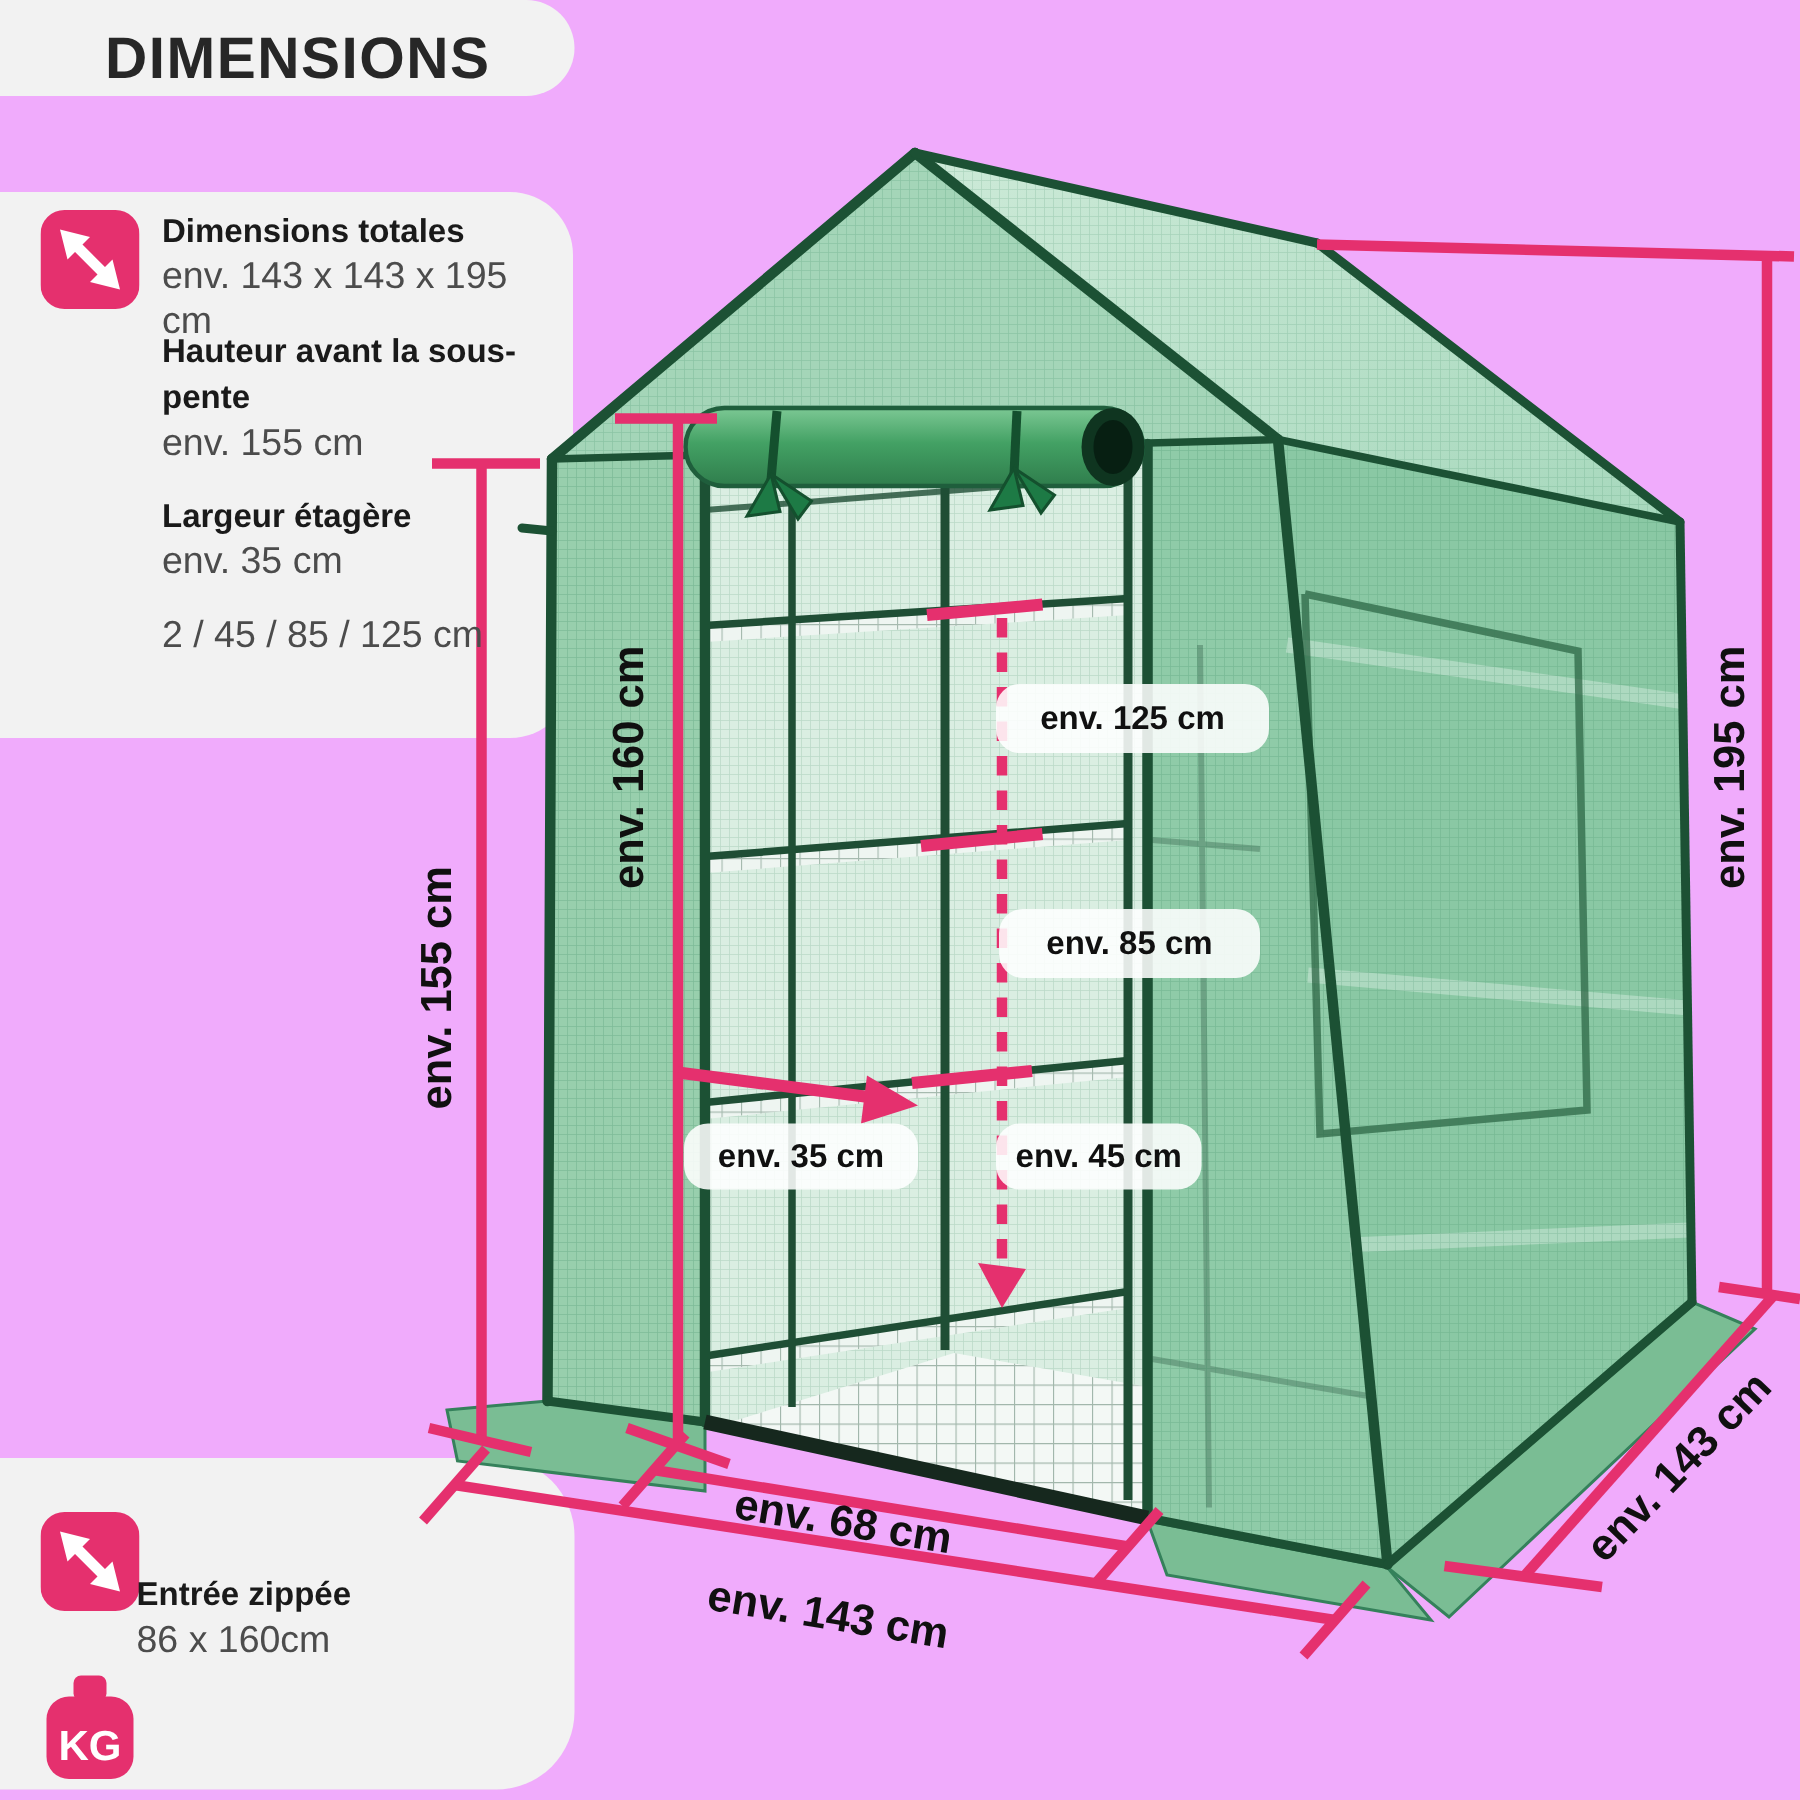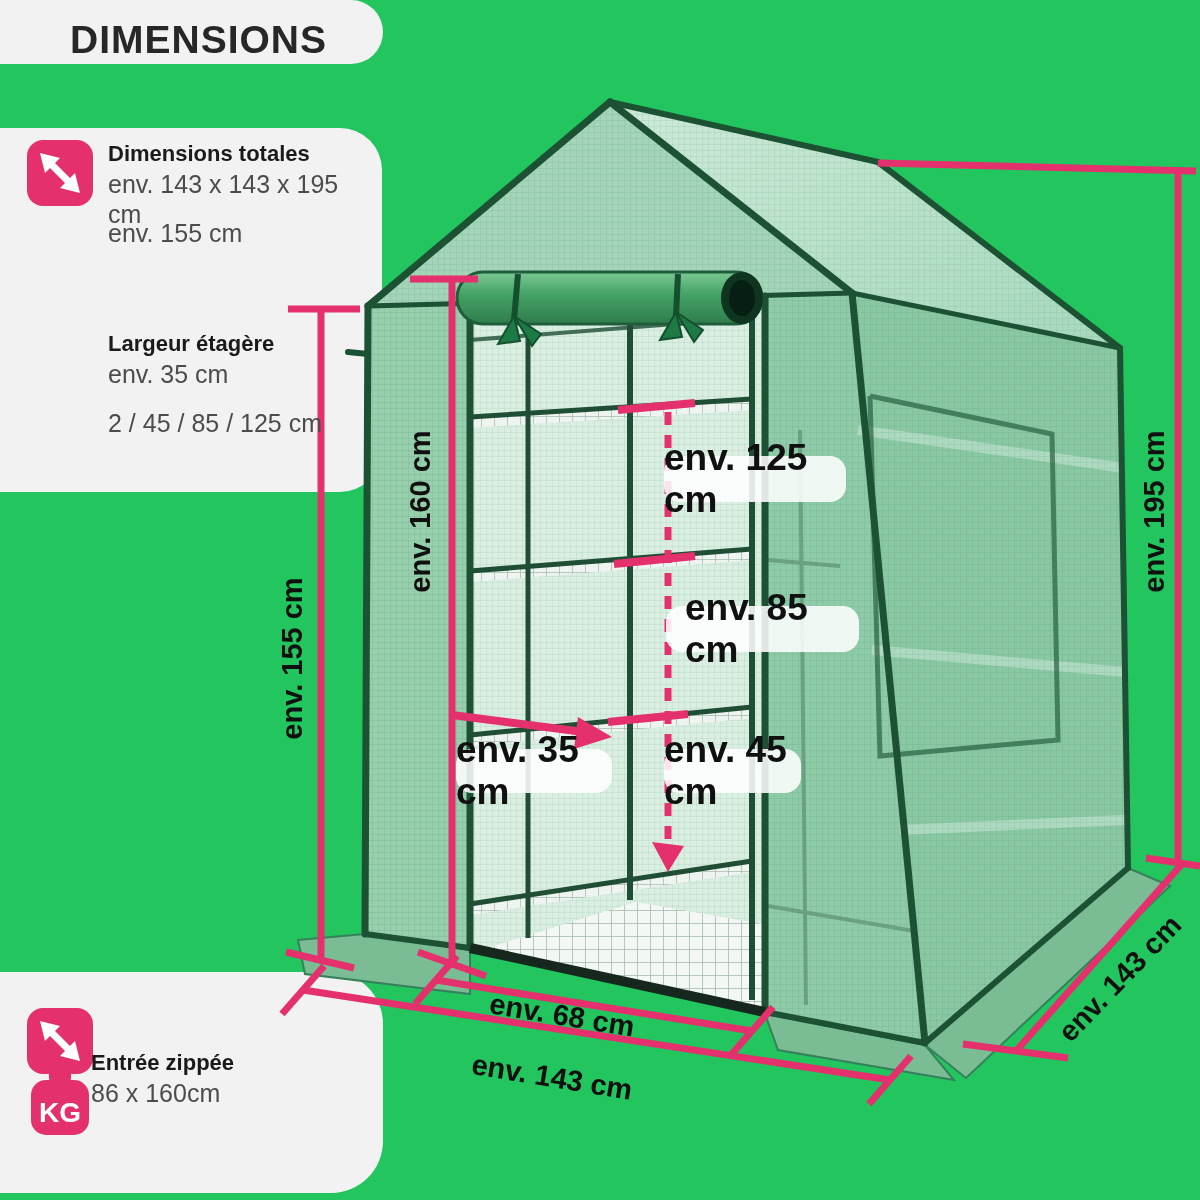--- a/index.html
+++ b/index.html
@@ -1,32 +1,32 @@
 <!DOCTYPE html>
 <html><head>
 <meta charset="utf-8">
 <style>
   html,body{margin:0;padding:0;background:#fff;}
-  #stage{position:relative;width:1200px;height:1200px;background:#22c55e;overflow:hidden;
+  #stage{position:relative;width:1200px;height:1200px;background:#f0abfc;overflow:hidden;
          font-family:"Liberation Sans","DejaVu Sans",sans-serif;}
   .abs{position:absolute;}
   .panel{background:#f2f2f2;}
   #title-band{left:0;top:8;width:383px;height:64px;border-radius:0 32px 32px 0;}
   #panel-specs{left:0;top:128px;width:382px;height:364px;border-radius:0 42px 42px 0;}
   #panel-bottom{left:0;top:972px;width:383px;height:221px;border-radius:0 52px 52px 0;}
   #title-text{left:70px;top:8px;width:280px;height:64px;line-height:64px;
       font-size:39px;font-weight:800;color:#272727;letter-spacing:1px;}
   .spec-title{font-size:22px;font-weight:700;color:#1a1a1a;line-height:31px;}
   .spec-value{font-size:25px;font-weight:400;color:#4c4c4c;line-height:30px;}
   .spec-block{width:264px;}
   svg text{font-family:"Liberation Sans","DejaVu Sans",sans-serif;}
   .dimlabel{font-size:29px;font-weight:700;color:#101010;white-space:nowrap;text-align:center;}
   .vrot{transform:rotate(-90deg);transform-origin:center center;}
   .pill{background:rgba(255,255,255,0.87);border-radius:16px;display:flex;
-        align-items:center;justify-content:center;font-size:37px;font-weight:700;color:#101010;}
+        align-items:center;justify-content:center;font-size:22px;font-weight:700;color:#101010;}
   .z1{z-index:1;} .z2{z-index:2;}
 </style>
 </head>
 <body>
 
 <div id="stage">
 
   <div class="abs panel" id="title-band"></div>
   <div class="abs panel" id="panel-specs"></div>
   <div class="abs panel" id="panel-bottom"></div>
@@ -192,20 +192,21 @@
       <line x1="23" y1="23" x2="43" y2="43" stroke="#fff" stroke-width="7" stroke-linecap="round"></line>
       <polygon points="13,13 33,18 18,33" fill="#fff"></polygon>
       <polygon points="53,53 33,48 48,33" fill="#fff"></polygon>
     </svg>
   </div>
   <div class="abs z2 spec-block" style="left:108px;top:138px;">
     <div class="spec-title">Dimensions totales</div>
     <div class="spec-value">env. 143 x 143 x 195 cm</div>
   </div>
   <div class="abs z2 spec-block" style="left:108px;top:218px;width:240px;">
+    <div class="spec-title">Hauteur avant la sous-pente</div>
     <div class="spec-value">env. 155 cm</div>
   </div>
   <div class="abs z2 spec-block" style="left:108px;top:328px;">
     <div class="spec-title">Largeur étagère</div>
     <div class="spec-value">env. 35 cm</div>
   </div>
   <div class="abs z2 spec-block" style="left:108px;top:408px;">
     <div class="spec-value">2 / 45 / 85 / 125 cm</div>
   </div>
 
@@ -214,34 +215,34 @@
       <rect width="66" height="66" rx="16" fill="#e5306e"></rect>
       <line x1="23" y1="23" x2="43" y2="43" stroke="#fff" stroke-width="7" stroke-linecap="round"></line>
       <polygon points="13,13 33,18 18,33" fill="#fff"></polygon>
       <polygon points="53,53 33,48 48,33" fill="#fff"></polygon>
     </svg>
   </div>
   <div class="abs z2 spec-block" style="left:91px;top:1014px;margin-top:33px;">
     <div class="spec-title">Entrée zippée</div>
     <div class="spec-value">86 x 160cm</div>
   </div>
-  <div class="abs z2" style="left:28px;top:1065px;width:64px;height:70px;">
+  <div class="abs z2" style="left:28px;top:1116px;width:64px;height:70px;">
     <svg width="64" height="70" viewBox="0 0 64 70">
       <rect x="21" y="1" width="22" height="17" rx="5" fill="#e5306e"></rect>
       <rect x="3" y="15" width="58" height="55" rx="15" fill="#e5306e"></rect>
       <text x="32" y="57" text-anchor="middle" font-size="28" font-weight="bold" fill="#ffffff">KG</text>
     </svg>
   </div>
 
   <div class="abs z2 dimlabel vrot" style="left:207px;top:642px;width:170px;">env. 155 cm</div>
   <div class="abs z2 dimlabel vrot" style="left:335px;top:495px;width:170px;">env. 160 cm</div>
   <div class="abs z2 dimlabel vrot" style="left:1069px;top:495px;width:170px;">env. 195 cm</div>
 
   <div class="abs z2 pill" style="left:664px;top:456px;width:182px;height:46px;">env. 125 cm</div>
-  <div class="abs z2 pill" style="left:666px;top:606px;width:174px;height:46px;padding-left:19px;">env. 85 cm</div>
+  <div class="abs z2 pill" style="left:666px;top:606px;width:174px;height:46px;">env. 85 cm</div>
   <div class="abs z2 pill" style="left:664px;top:749px;width:137px;height:44px;">env. 45 cm</div>
   <div class="abs z2 pill" style="left:456px;top:749px;width:156px;height:44px;">env. 35 cm</div>
 
   <div class="abs z2 dimlabel" style="left:482px;top:999px;width:160px;transform:rotate(9.3deg);">env. 68 cm</div>
   <div class="abs z2 dimlabel" style="left:460px;top:1061px;width:184px;transform:rotate(9.3deg);">env. 143 cm</div>
   <div class="abs z2 dimlabel" style="left:1028px;top:962px;width:184px;transform:rotate(-46deg);">env. 143 cm</div>
 
 </div>
 
 </body></html>

